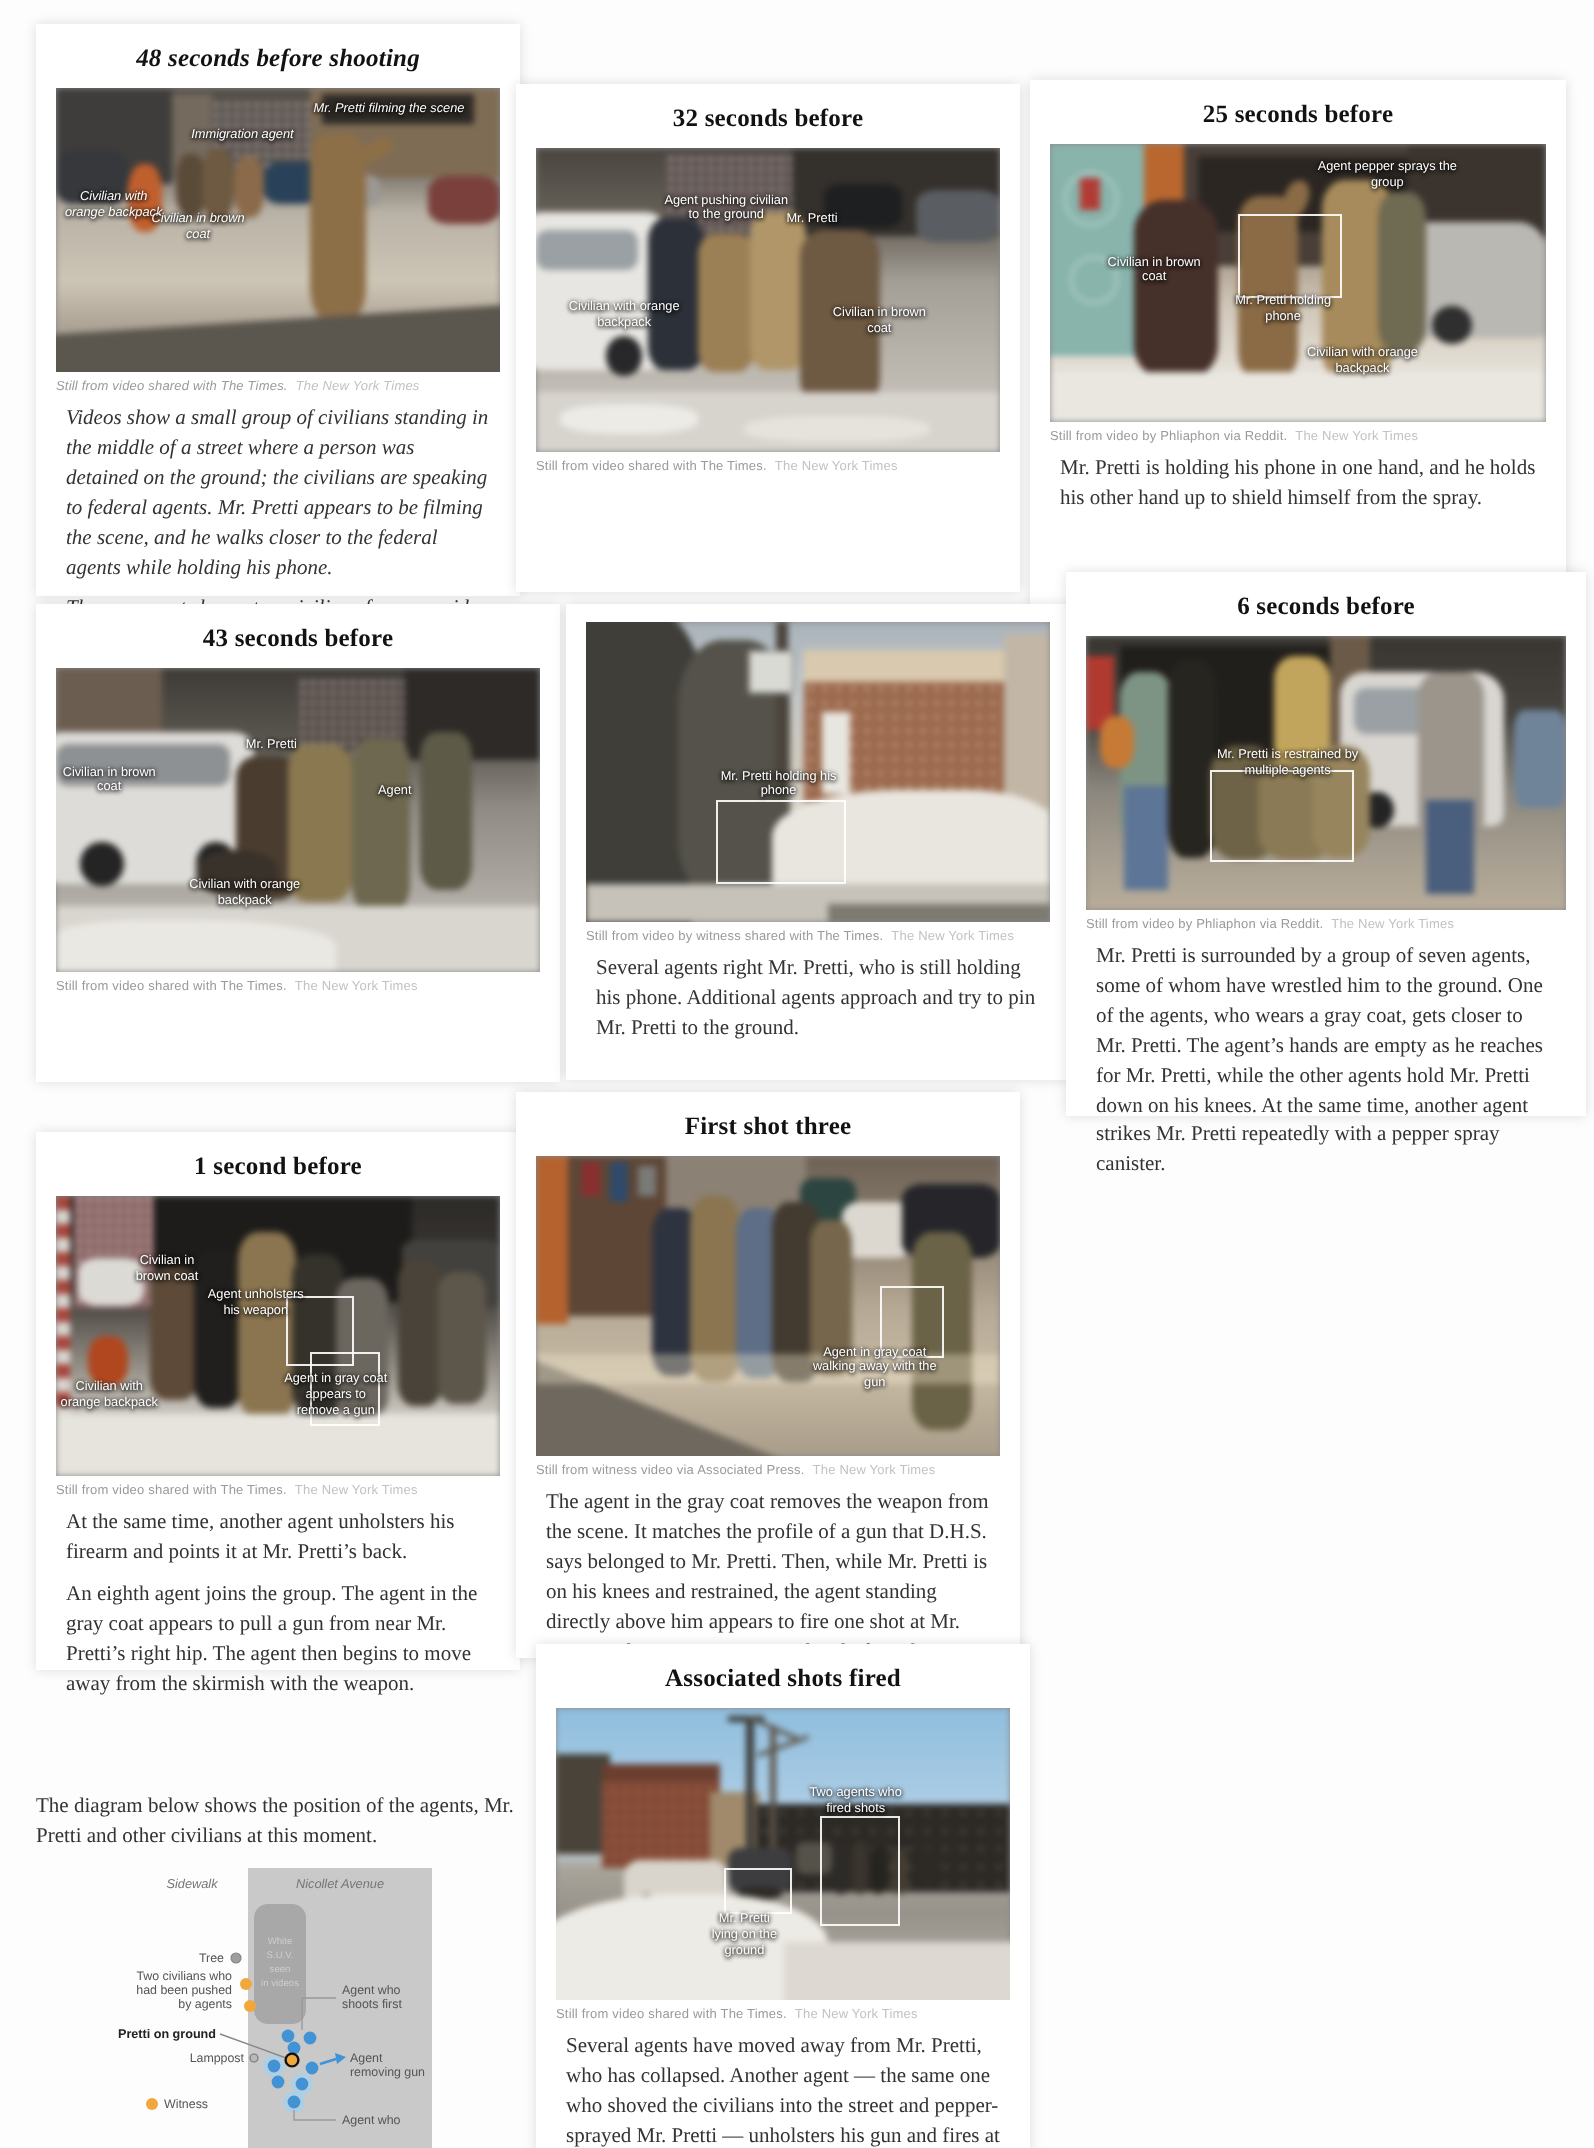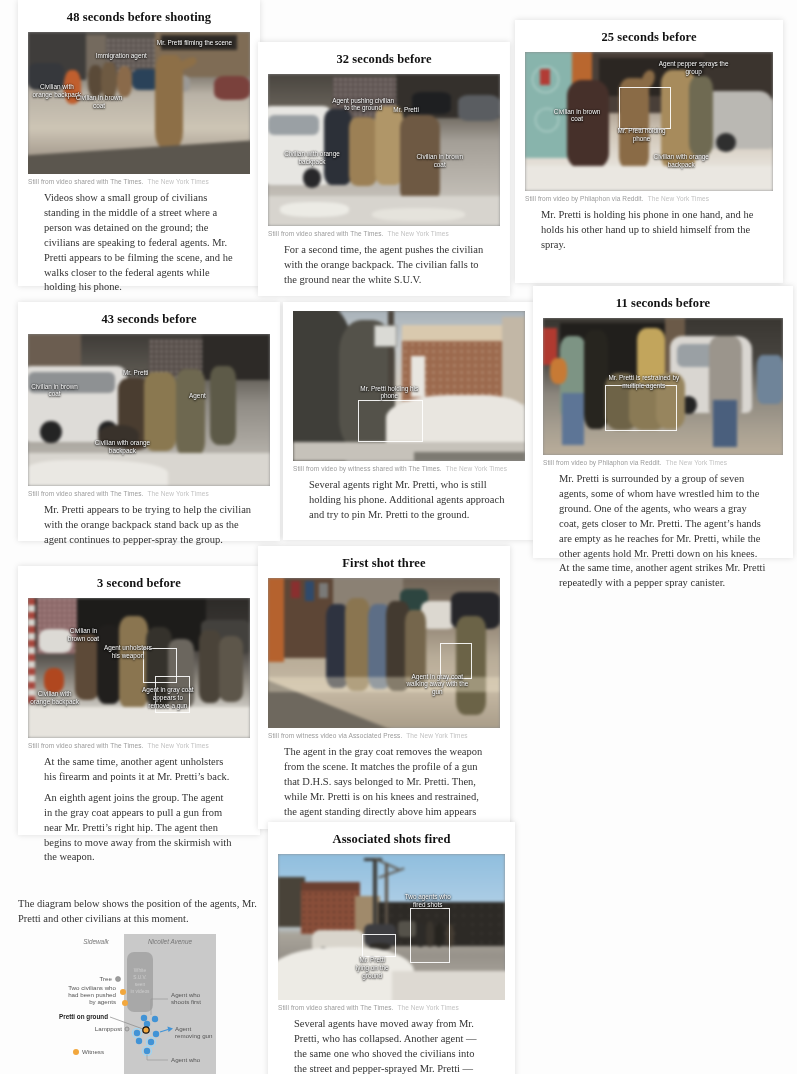--- a/index.html
+++ b/index.html
@@ -6,35 +6,35 @@
   #canvas{position:relative;width:797px;height:1074px;overflow:hidden;background:#fdfdfd;font-family:"Liberation Serif",serif;}
   .card{position:absolute;background:#fff;box-shadow:0 0 6px rgba(0,0,0,.13);padding:9px 10px 10px;box-sizing:border-box;}
   .card h3{margin:1px 0 7px;text-align:center;font-size:12.5px;font-weight:700;color:#121212;letter-spacing:.1px;}
   .photo{position:relative;overflow:hidden;background:#8a8a8a;}
   .pbg{position:absolute;inset:0;filter:blur(1.6px);}
   .pbg i{position:absolute;display:block;}
   .ann{position:absolute;color:#fff;font-family:"Liberation Sans",sans-serif;font-size:6.4px;font-weight:500;line-height:1.2;text-align:center;text-shadow:0 0 2px rgba(0,0,0,.95),0 1px 2px rgba(0,0,0,.85);}
   .tbox{position:absolute;border:1px solid rgba(255,255,255,.9);}
   .credit{margin-top:4px;font-family:"Liberation Sans",sans-serif;font-size:6.5px;color:#9a9a9a;letter-spacing:.1px;}
   .credit .agency{color:#c2c2c2;margin-left:4px;}
-  .card p, .intro{margin:6px 16px 0;font-size:10.5px;line-height:1.42;color:#333;}
+  .card p, .intro{margin:6px 5px 0;font-size:10.5px;line-height:1.42;color:#333;}
   .dgm-wrap{position:absolute;left:18px;top:897px;width:240px;}
   .dgm-wrap .intro{margin:0;}
   .dgm{margin-top:7px;position:relative;}
   .dgm text{font-family:"Liberation Sans",sans-serif;font-size:6.2px;fill:#555;}
   .dgm .hd{font-style:italic;font-size:6.4px;fill:#767676;}
   .dgm .suvtxt{font-size:4.8px;fill:#cdcdcd;}
   .dgm .bold{font-weight:700;font-size:6.3px;fill:#222;}
 </style>
 </head>
 <body>
 
 <div id="canvas">
 
-  <div class="card" style="left:18px;top:0;width:242px;height:286px;">
+  <div class="card" style="left:18px;top:12px;width:242px;height:286px;font-style:italic;">
     <h3>48 seconds before shooting</h3>
     <div class="photo" style="height:142px;">
       <div class="pbg">
         <i style="inset:0;background:linear-gradient(180deg,#514d47 0%,#6f6960 26%,#b9b2a6 44%,#cdc5b5 68%,#8e8277 100%)"></i>
         <i style="left:0;top:0;width:26%;height:34%;background:#3f3d3b"></i>
         <i style="left:26%;top:2%;width:9%;height:30%;background:#746a5e"></i>
         <i style="left:35%;top:4%;width:22%;height:29%;background:#5c5450;background-image:radial-gradient(#d8d2cc 0.7px,transparent 1.1px);background-size:5px 5px"></i>
         <i style="left:57%;top:0;width:43%;height:32%;background:#7f6c55"></i>
         <i style="left:60%;top:2%;width:34%;height:11%;background:#2e2a26"></i>
         <i style="left:0;top:22%;width:16%;height:19%;background:#36383c;border-radius:8px"></i>
@@ -78,24 +78,23 @@
         <i style="left:0;top:80%;width:100%;height:20%;background:#d7d4ce"></i>
         <i style="left:5%;top:84%;width:30%;height:10%;background:#ecebe5;border-radius:40%"></i>
         <i style="left:45%;top:88%;width:40%;height:9%;background:#e5e3dc;border-radius:40%"></i>
       </div>
       <div class="ann" style="left:27%;top:15%;width:28%;">Agent pushing civilian to the ground</div>
       <div class="ann" style="left:52%;top:21%;width:15%;">Mr. Pretti</div>
       <div class="ann" style="left:7%;top:50%;width:24%;">Civilian with orange backpack</div>
       <div class="ann" style="left:63%;top:52%;width:22%;">Civilian in brown coat</div>
     </div>
     <div class="credit"><span>Still from video shared with The Times.</span><span class="agency">The New York Times</span></div>
-    <p>For a second time, the agent pushes the civilian with the orange backpack. The civilian falls to the ground near the white S.U.V.</p>
-  </div>
-
-  <div class="card" style="left:515px;top:20px;width:268px;height:263px;">
+  </div>
+
+  <div class="card" style="left:515px;top:40px;width:268px;height:263px;">
     <h3>25 seconds before</h3>
     <div class="photo" style="height:139px;">
       <div class="pbg">
         <i style="inset:0;background:linear-gradient(180deg,#6d6156 0%,#8d7f70 28%,#d0c6b7 58%,#e7e3dc 84%,#cdc5b8 100%)"></i>
         <i style="left:0;top:0;width:19%;height:76%;background:#88b4ac"></i>
         <i style="left:3%;top:10%;width:10%;height:18%;border:1px solid rgba(225,240,235,.6);border-radius:50%"></i>
         <i style="left:4%;top:40%;width:9%;height:16%;border:1px solid rgba(225,240,235,.6);border-radius:50%"></i>
         <i style="left:6%;top:12%;width:4%;height:12%;background:#b23c35"></i>
         <i style="left:19%;top:0;width:8%;height:72%;background:#b9672f"></i>
         <i style="left:27%;top:0;width:51%;height:44%;background:#493f38"></i>
@@ -139,21 +138,20 @@
         <i style="left:29%;top:60%;width:17%;height:15%;background:#39322b;border-radius:45%"></i>
         <i style="left:0;top:78%;width:100%;height:22%;background:#d9d6d0"></i>
         <i style="left:0;top:83%;width:58%;height:17%;background:#eae8e3;border-radius:30% 50% 0 0"></i>
       </div>
       <div class="ann" style="left:37%;top:23%;width:15%;">Mr. Pretti</div>
       <div class="ann" style="left:1%;top:32%;width:20%;">Civilian in brown coat</div>
       <div class="ann" style="left:64%;top:38%;width:12%;">Agent</div>
       <div class="ann" style="left:26%;top:69%;width:26%;">Civilian with orange backpack</div>
     </div>
     <div class="credit"><span>Still from video shared with The Times.</span><span class="agency">The New York Times</span></div>
-    <p>Mr. Pretti appears to be trying to help the civilian with the orange backpack stand back up as the agent continues to pepper-spray the group.</p>
   </div>
 
   <div class="card" style="left:283px;top:302px;width:252px;height:238px;">
     <div class="photo" style="height:150px;">
       <div class="pbg">
         <i style="inset:0;background:linear-gradient(180deg,#a9b3ba 0%,#c3c7c9 22%,#d0cabf 48%,#dedad2 76%,#bab6ae 100%)"></i>
         <i style="left:-5%;top:-4%;width:32%;height:110%;background:#3f3e39;border-radius:0 40% 30% 0"></i>
         <i style="left:20%;top:6%;width:24%;height:88%;background:#54524a;border-radius:40%/25%"></i>
         <i style="left:41%;top:0;width:2.5%;height:58%;background:#4a443c"></i>
         <i style="left:35%;top:9%;width:10%;height:15%;background:#dadad5;border:1px solid #8a8a85;box-sizing:border-box"></i>
@@ -166,21 +164,21 @@
         <i style="left:52%;top:94%;width:48%;height:6%;background:#7d7a72"></i>
       </div>
       <div class="tbox" style="left:28%;top:59%;width:27%;height:27%;"></div>
       <div class="ann" style="left:29%;top:49%;width:25%;">Mr. Pretti holding his phone</div>
     </div>
     <div class="credit"><span>Still from video by witness shared with The Times.</span><span class="agency">The New York Times</span></div>
     <p>Several agents right Mr. Pretti, who is still holding his phone. Additional agents approach and try to pin Mr. Pretti to the ground.</p>
   </div>
 
   <div class="card" style="left:533px;top:286px;width:260px;height:272px;">
-    <h3>11 seconds before</h3>
+    <h3>6 seconds before</h3>
     <div class="photo" style="height:137px;">
       <div class="pbg">
         <i style="inset:0;background:linear-gradient(180deg,#393631 0%,#47443f 30%,#8b867d 56%,#a69e90 80%,#b9ad9a 100%)"></i>
         <i style="left:7%;top:4%;width:44%;height:42%;background:#211f1c"></i>
         <i style="left:0;top:7%;width:6%;height:27%;background:#b03a30"></i>
         <i style="left:51%;top:0;width:8%;height:46%;background:#6b5a48"></i>
         <i style="left:53%;top:13%;width:34%;height:56%;background:#d9d6d1;border-radius:12px 14px 6px 6px"></i>
         <i style="left:56%;top:19%;width:25%;height:17%;background:#9aa0a4;border-radius:6px"></i>
         <i style="left:57%;top:57%;width:7%;height:13%;background:#242424;border-radius:50%"></i>
         <i style="left:76%;top:57%;width:7%;height:13%;background:#242424;border-radius:50%"></i>
@@ -197,21 +195,21 @@
         <i style="left:71%;top:60%;width:10%;height:34%;background:#4a5f7d"></i>
       </div>
       <div class="tbox" style="left:26%;top:49%;width:29%;height:32%;"></div>
       <div class="ann" style="left:27%;top:41%;width:30%;">Mr. Pretti is restrained by multiple agents</div>
     </div>
     <div class="credit"><span>Still from video by Phliaphon via Reddit.</span><span class="agency">The New York Times</span></div>
     <p>Mr. Pretti is surrounded by a group of seven agents, some of whom have wrestled him to the ground. One of the agents, who wears a gray coat, gets closer to Mr. Pretti. The agent’s hands are empty as he reaches for Mr. Pretti, while the other agents hold Mr. Pretti down on his knees. At the same time, another agent strikes Mr. Pretti repeatedly with a pepper spray canister.</p>
   </div>
 
   <div class="card" style="left:18px;top:566px;width:242px;height:269px;">
-    <h3>3 second before</h3>
+    <h3>1 second before</h3>
     <div class="photo" style="height:140px;">
       <div class="pbg">
         <i style="inset:0;background:linear-gradient(180deg,#2c2a27 0%,#3e3a37 34%,#918c83 60%,#d1cec7 80%,#e6e3dd 100%)"></i>
         <i style="left:0;top:0;width:3%;height:82%;background:repeating-linear-gradient(180deg,#a8463c 0 7px,#d8d5cf 7px 14px)"></i>
         <i style="left:4%;top:0;width:18%;height:40%;background:#8a6565;background-image:radial-gradient(#e3d4d4 0.7px,transparent 1.1px);background-size:5px 5px"></i>
         <i style="left:22%;top:0;width:58%;height:38%;background:#1d1c1a"></i>
         <i style="left:5%;top:22%;width:15%;height:17%;background:#dcdad5;border-radius:30%"></i>
         <i style="left:78%;top:16%;width:22%;height:24%;background:#43413d;border-radius:15%"></i>
         <i style="left:7%;top:50%;width:9%;height:18%;background:#b0471f;border-radius:40%"></i>
         <i style="left:21%;top:26%;width:11%;height:47%;background:#5d4a38;border-radius:35%/15%"></i>

